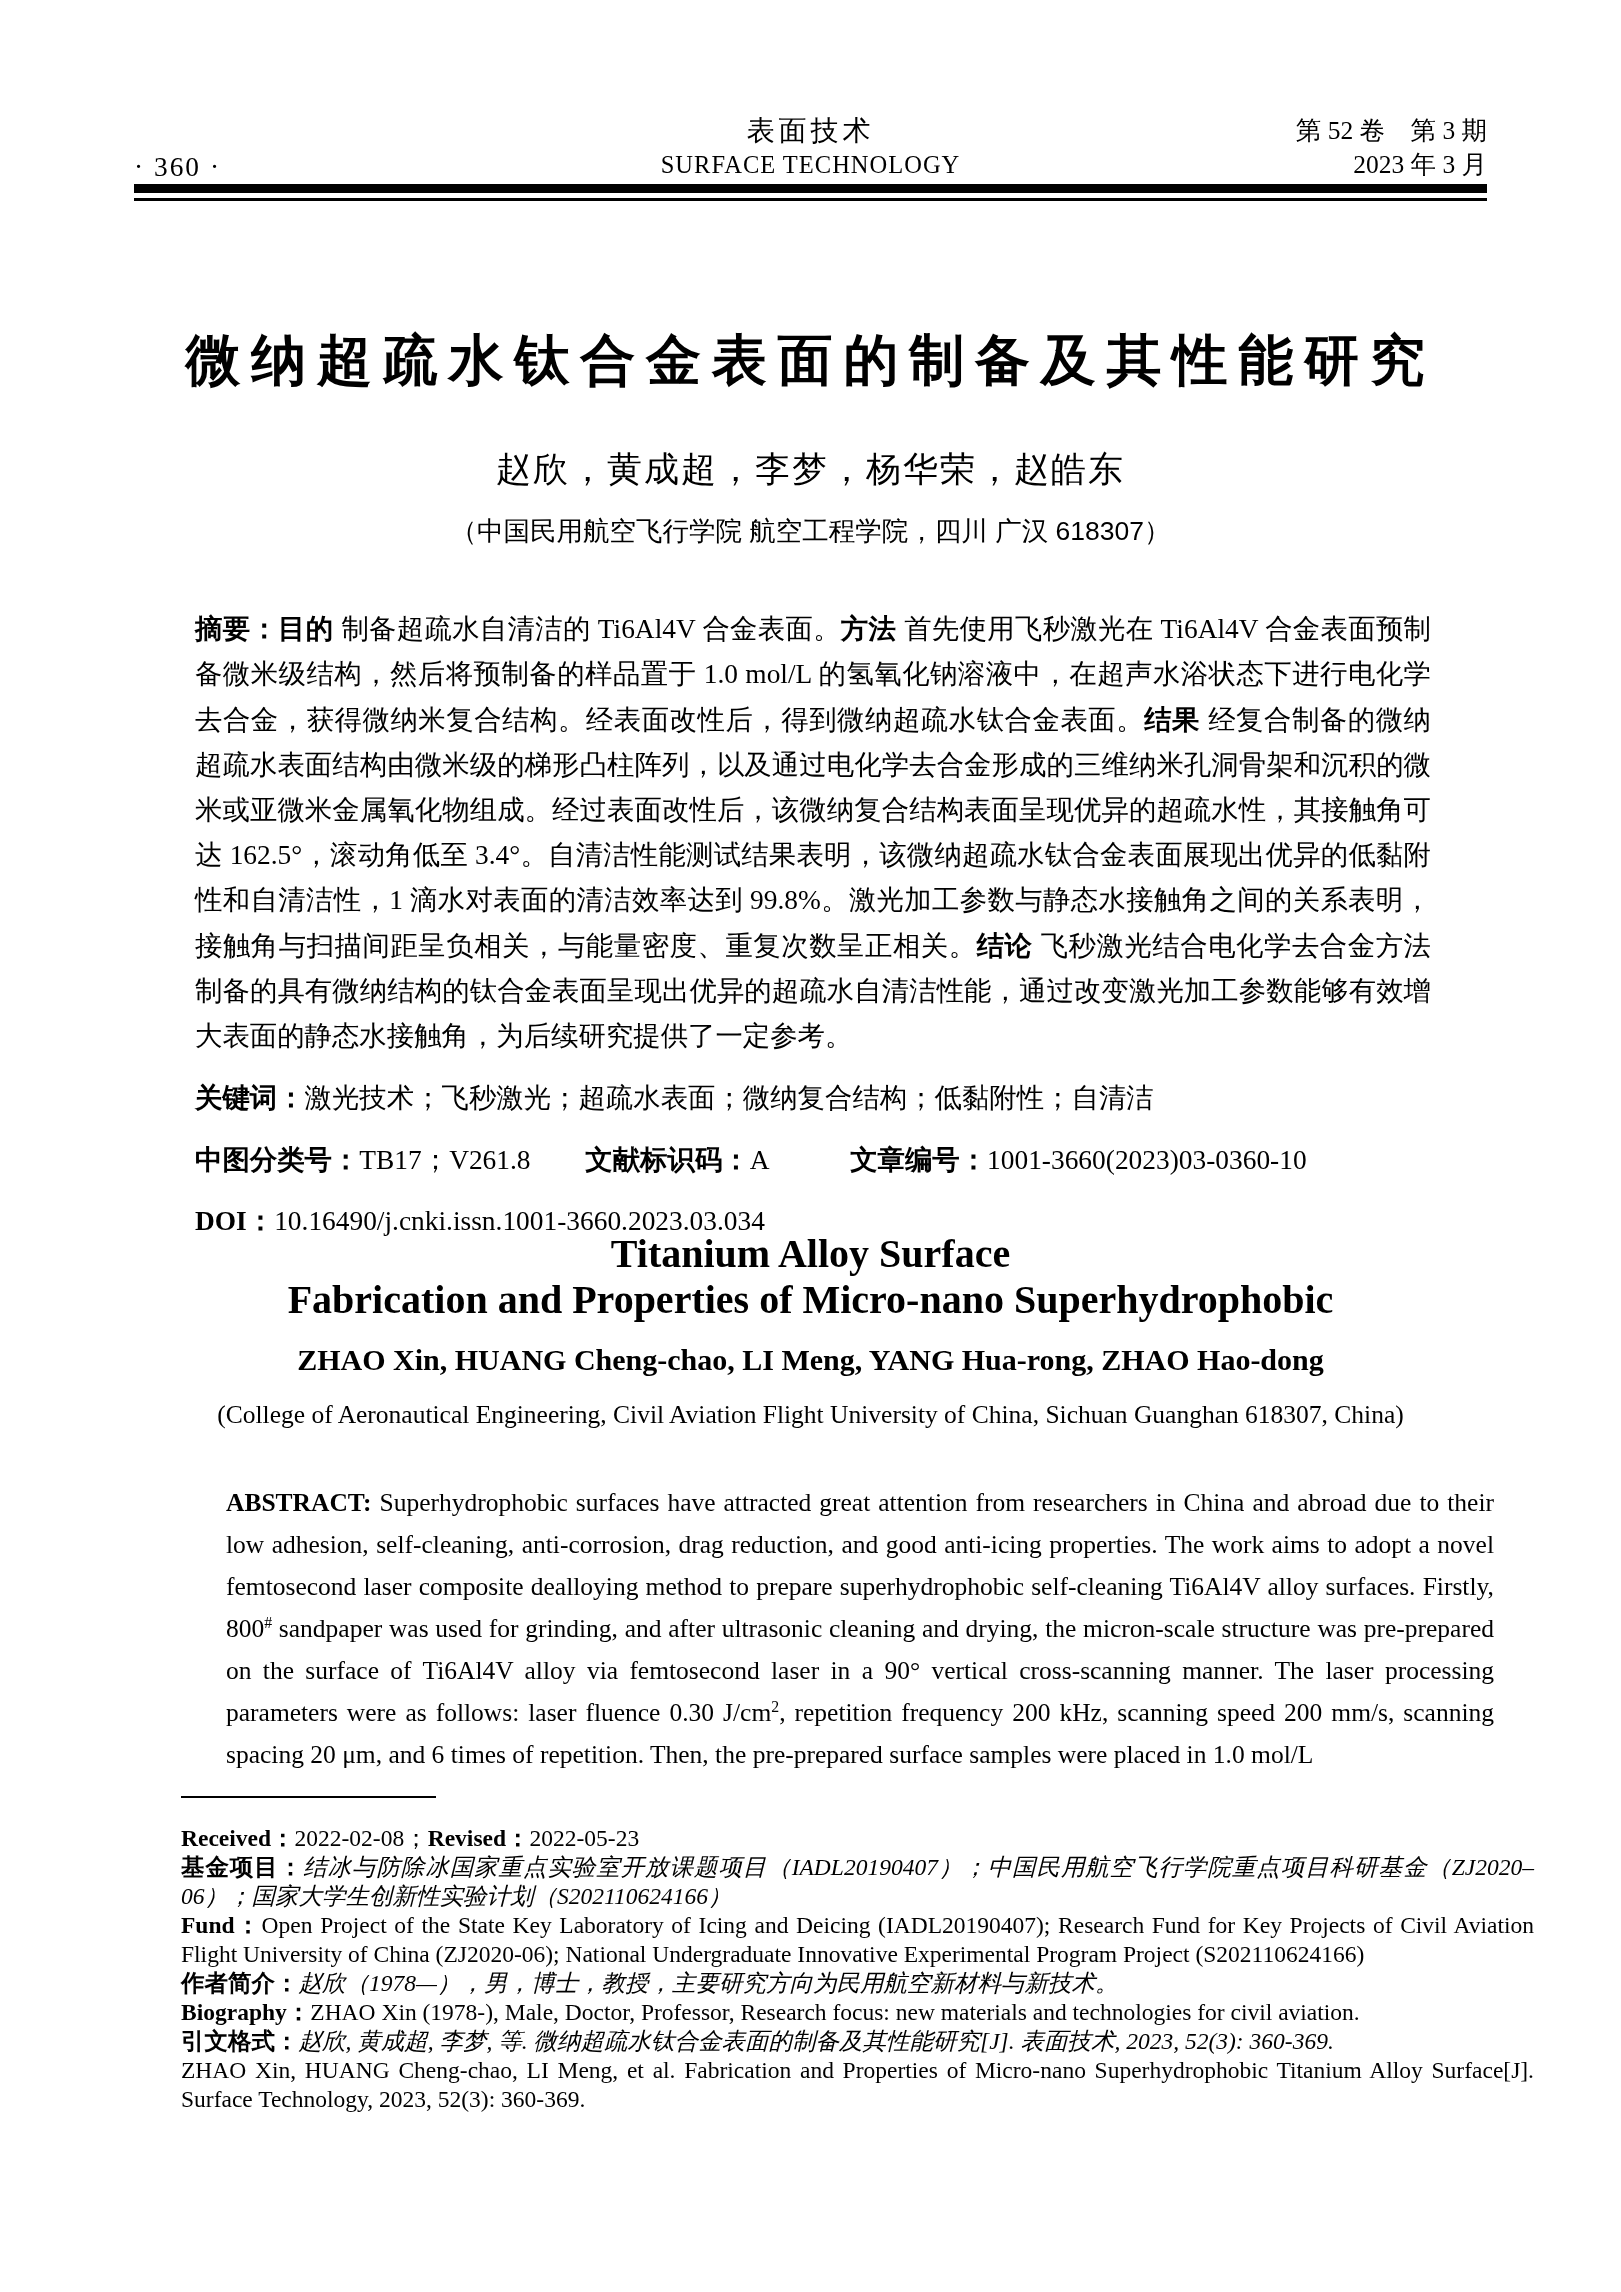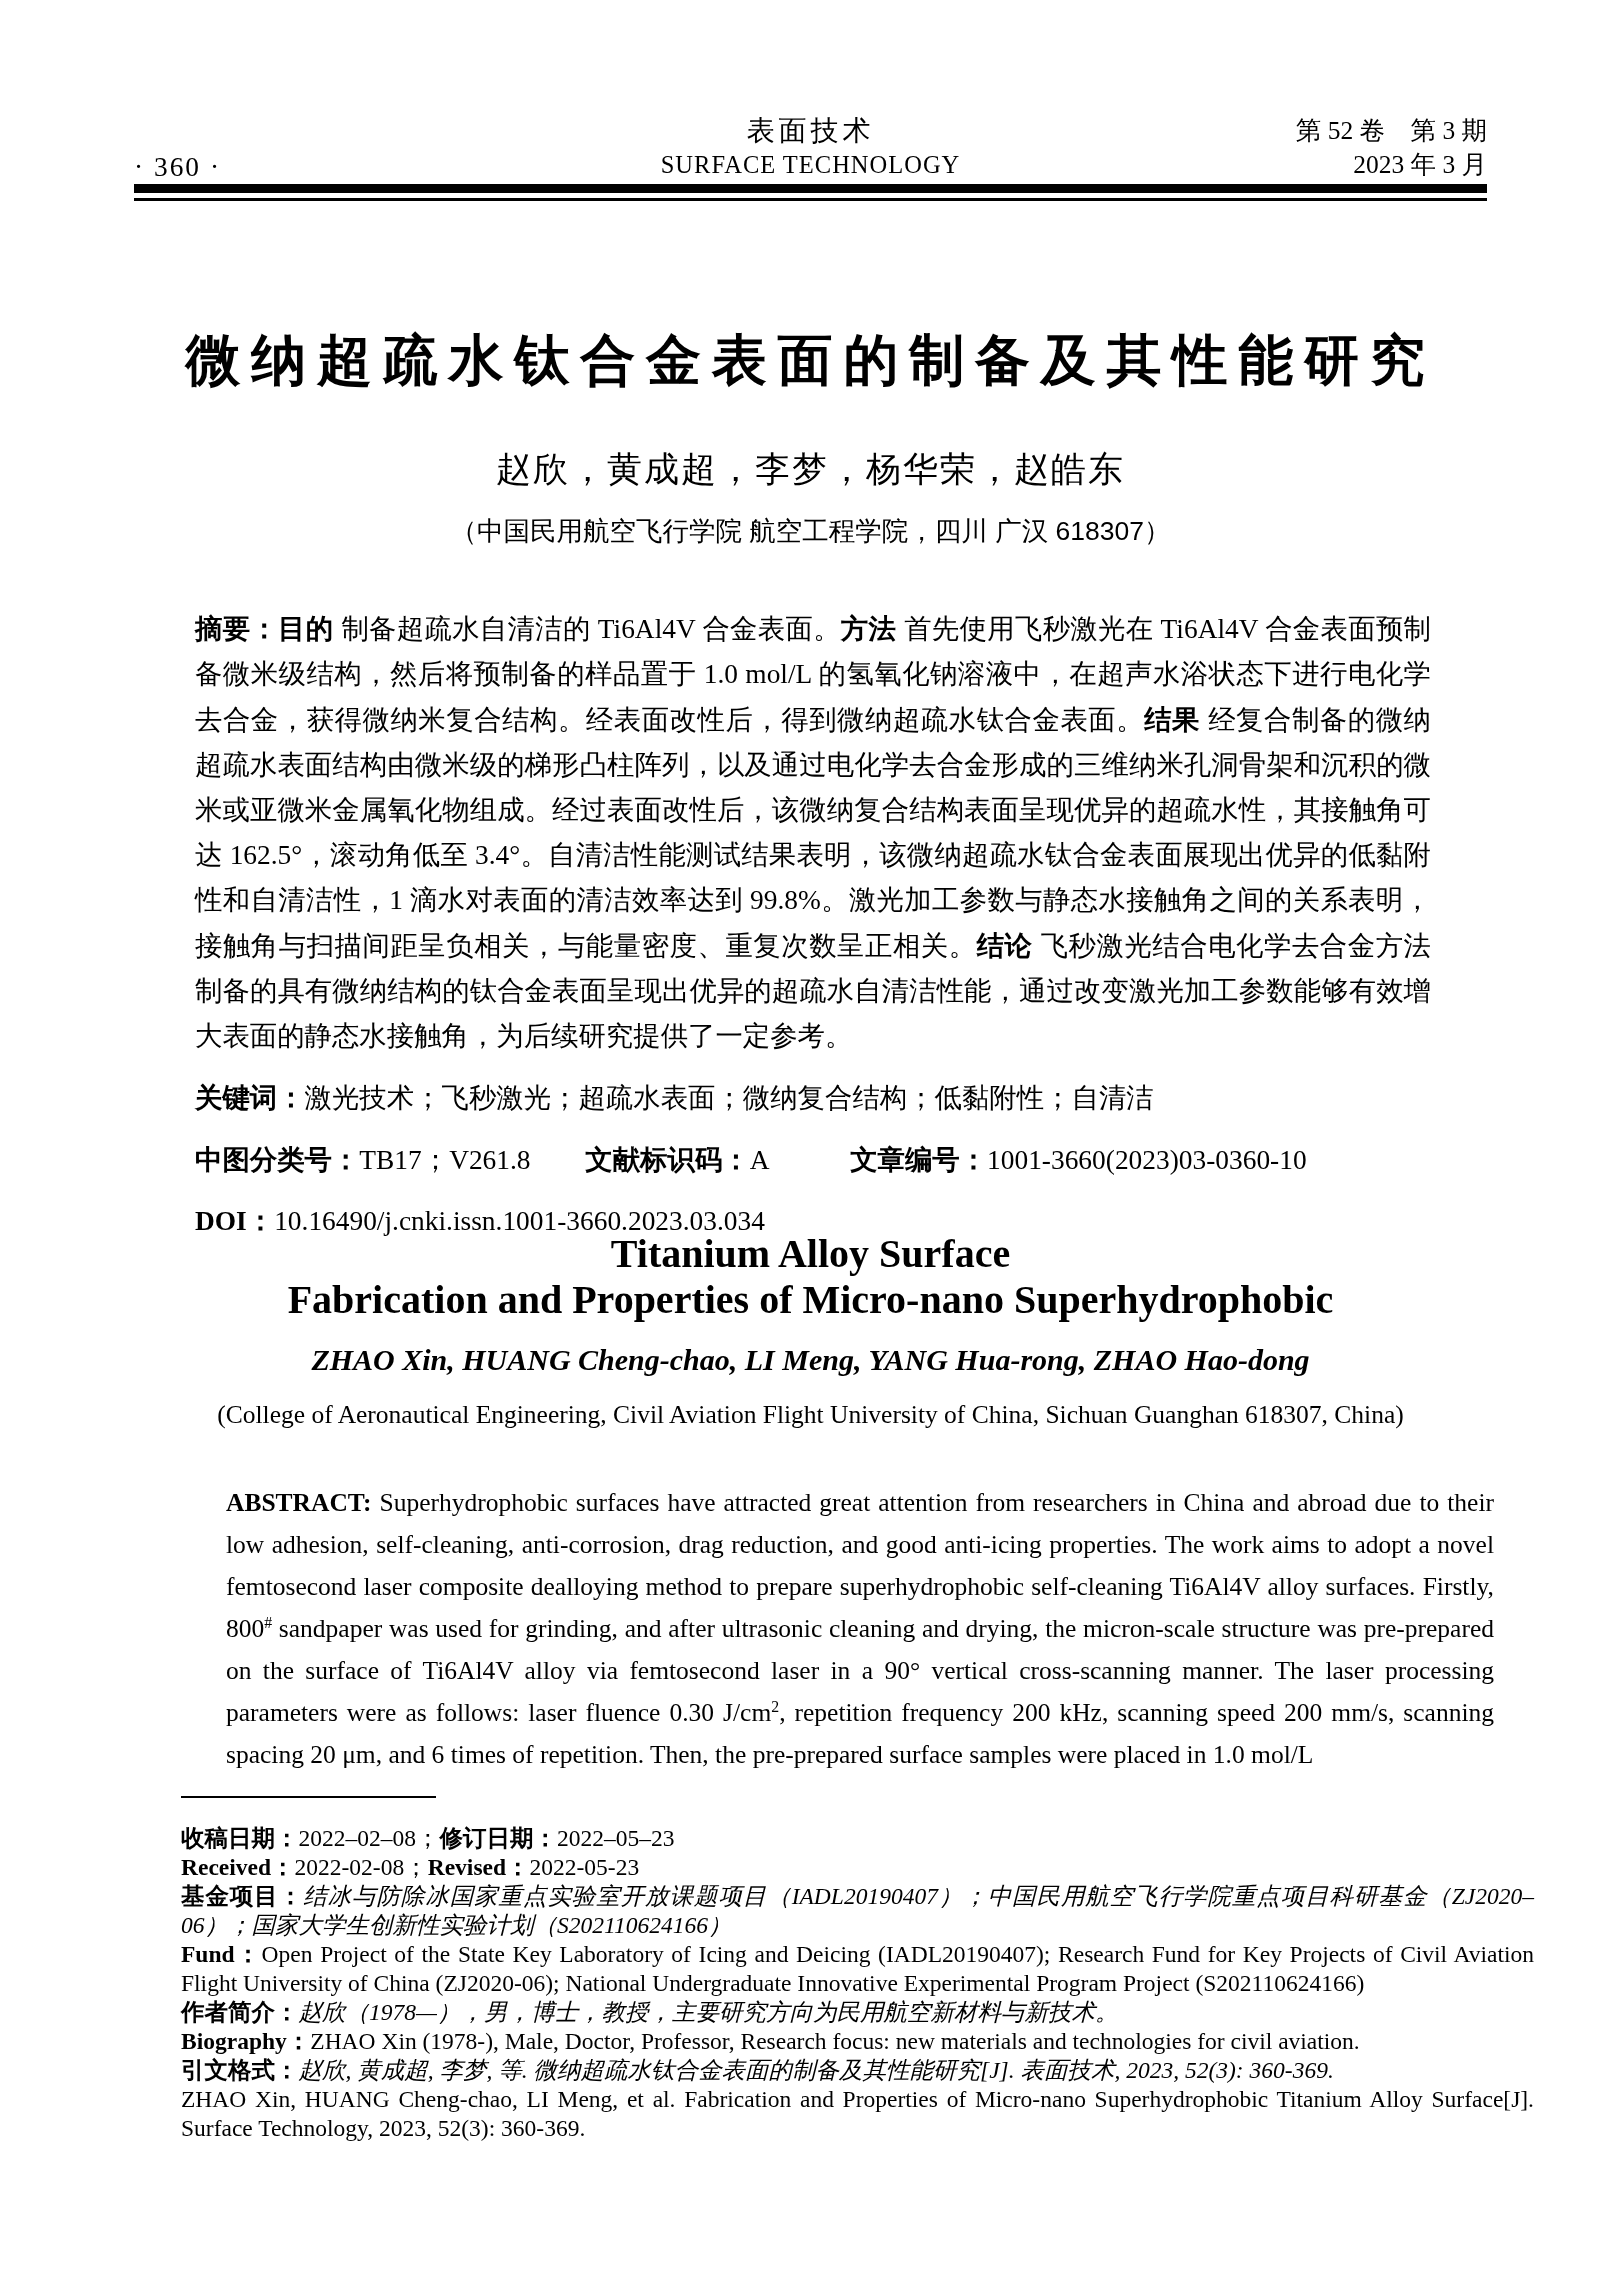--- a/index.html
+++ b/index.html
@@ -36,21 +36,21 @@
   
   .abs-block{position:absolute;top:590px;left:179px;width:1268px;
     font-size:27.4px;line-height:45px;}
   .abs-block p{margin:16px;}
   .p-justify{text-align:justify;}
 
   
   .title-en{position:absolute;top:1231px;left:134px;width:1353px;text-align:center;
     font-size:40px;font-weight:700;line-height:46px;}
   .authors-en{position:absolute;top:1341px;left:134px;width:1353px;text-align:center;
-    font-size:30px;font-weight:700;font-style:italic;line-height:37px;}
+    font-size:30px;font-weight:700;line-height:37px;}
   .affil-en{position:absolute;top:1398px;left:134px;width:1353px;text-align:center;
     font-size:25.5px;line-height:33px;}
 
   
   .bottom{position:absolute;top:1482px;left:134px;width:1353px;margin-left:47px;}
   .en-abs{margin:0 0 0 45px;width:1268px;font-size:25.5px;line-height:42px;text-align:justify;}
   .foot-rule{margin-top:19.6px;width:255px;height:2.9px;background:#000;}
   .footnote{margin-top:25.5px;font-size:23.5px;line-height:29px;}
   .footnote p{margin:0;text-align:justify;}
 </style>
@@ -88,21 +88,20 @@
     <div>Titanium Alloy Surface</div>
     <div>Fabrication and Properties of Micro-nano Superhydrophobic</div>
   </div>
   <div class="authors-en">ZHAO Xin, HUANG Cheng-chao, LI Meng, YANG Hua-rong, ZHAO Hao-dong</div>
   <div class="affil-en">(College of Aeronautical Engineering, Civil Aviation Flight University of China, Sichuan Guanghan 618307, China)</div>
 
   <div class="bottom">
     <p class="en-abs"><span class="sg-b">ABSTRACT: </span><span>Superhydrophobic surfaces have attracted great attention from researchers in China and abroad due to their low adhesion, self-cleaning, anti-corrosion, drag reduction, and good anti-icing properties. The work aims to adopt a novel femtosecond laser composite dealloying method to prepare superhydrophobic self-cleaning Ti6Al4V alloy surfaces. Firstly, 800</span><sup>#</sup><span> sandpaper was used for grinding, and after ultrasonic cleaning and drying, the micron-scale structure was pre-prepared on the surface of Ti6Al4V alloy via femtosecond laser in a 90° vertical cross-scanning manner. The laser processing parameters were as follows: laser fluence 0.30 J/cm</span><sup>2</sup><span>, repetition frequency 200 kHz, scanning speed 200 mm/s, scanning spacing 20 μm, and 6 times of repetition. Then, the pre-prepared surface samples were placed in 1.0 mol/L</span></p>
     <div class="foot-rule"></div>
     <div class="footnote">
-      <p><span class="sg-h">收稿日期：</span><span>2022–02–08；</span><span class="sg-h">修订日期：</span><span>2022–05–23</span></p>
       <p><span class="sg-b">Received：</span><span>2022-02-08；</span><span class="sg-b">Revised：</span><span>2022-05-23</span></p>
       <p><span class="sg-h">基金项目：</span><span class="sg-i">结冰与防除冰国家重点实验室开放课题项目（IADL20190407）；中国民用航空飞行学院重点项目科研基金（ZJ2020–06）；国家大学生创新性实验计划（S202110624166）</span></p>
       <p><span class="sg-b">Fund：</span><span>Open Project of the State Key Laboratory of Icing and Deicing (IADL20190407); Research Fund for Key Projects of Civil Aviation Flight University of China (ZJ2020-06); National Undergraduate Innovative Experimental Program Project (S202110624166)</span></p>
       <p><span class="sg-h">作者简介：</span><span class="sg-i">赵欣（1978—），男，博士，教授，主要研究方向为民用航空新材料与新技术。</span></p>
       <p><span class="sg-b">Biography：</span><span>ZHAO Xin (1978-), Male, Doctor, Professor, Research focus: new materials and technologies for civil aviation.</span></p>
       <p><span class="sg-h">引文格式：</span><span class="sg-i">赵欣, 黄成超, 李梦, 等. 微纳超疏水钛合金表面的制备及其性能研究[J]. 表面技术, 2023, 52(3): 360-369.</span></p>
       <p><span>ZHAO Xin, HUANG Cheng-chao, LI Meng, et al. Fabrication and Properties of Micro-nano Superhydrophobic Titanium Alloy Surface[J]. Surface Technology, 2023, 52(3): 360-369.</span></p>
     </div>
   </div>
 

